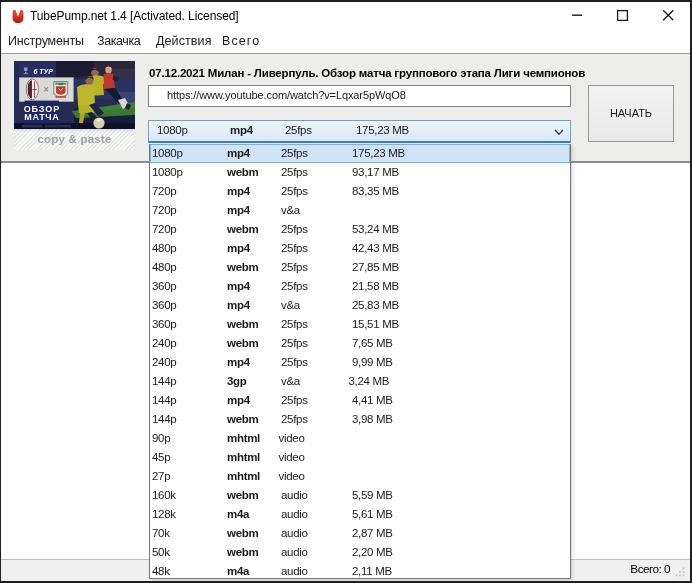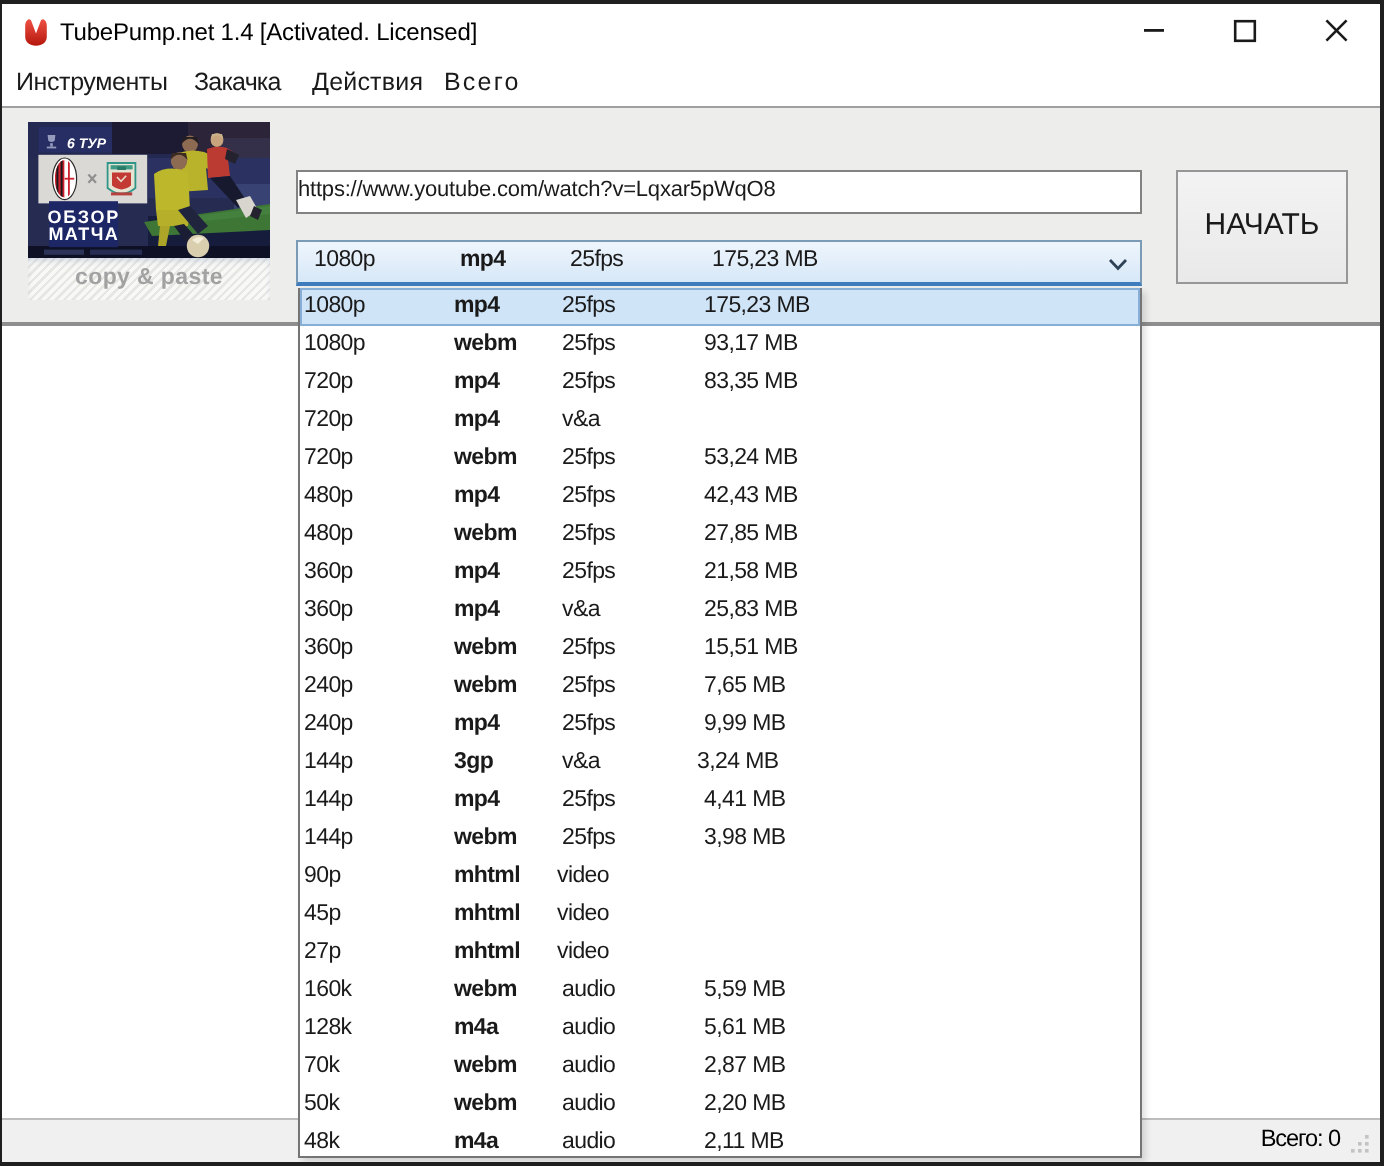--- a/index.html
+++ b/index.html
@@ -18,22 +18,22 @@
 .wbicon { position:absolute; }
 .menubar { position:absolute; left:0; top:28px; width:689px; height:23px; background:#fff; font-size:12.5px; letter-spacing:0.1px; color:#1a1a1a; }
 .mi { position:absolute; top:3.5px; }
 .panel { position:absolute; left:0; top:51px; width:689px; height:110px; background:#ededec; border-top:1px solid #a0a0a0; border-bottom:2px solid #8e8e8e; }
 .thumb { position:absolute; left:13px; top:7px; width:121px; height:68px; }
 .dropzone { position:absolute; left:13px; top:75px; width:121px; height:21px;
   background:repeating-linear-gradient(135deg, #e6e6e3 0 1.2px, #f8f8f6 1.2px 3px); box-shadow:inset 0 2px 3px -1px rgba(130,150,190,0.35);
   text-align:center; }
 .dropzone span { font-weight:bold; font-size:11.5px; color:#a2a2a2; line-height:20px; letter-spacing:0.2px; }
 .vtitle { position:absolute; left:148px; top:13px; font-size:11.5px; font-weight:bold; color:#000; letter-spacing:-0.18px; white-space:nowrap; }
-.urlbox { position:absolute; left:147px; top:31px; width:423px; height:22px; background:#fff; border:1px solid #828282; font-size:11px; letter-spacing:-0.1px; color:#1a1a1a; line-height:19px; padding-left:0; white-space:nowrap; }
-.startbtn { position:absolute; left:587px; top:31px; width:86px; height:57px; background:linear-gradient(#f3f3f3,#e9e9e9); border:1px solid #979797; text-align:center; font-size:15px; color:#1a1a1a; line-height:54px; }
+.urlbox { position:absolute; left:147px; top:31px; width:423px; height:22px; background:#fff; border:1px solid #828282; font-size:11px; letter-spacing:-0.1px; color:#1a1a1a; line-height:19px; padding-left:18px; white-space:nowrap; }
+.startbtn { position:absolute; left:587px; top:31px; width:86px; height:57px; background:linear-gradient(#f3f3f3,#e9e9e9); border:1px solid #979797; text-align:center; font-size:11px; color:#1a1a1a; line-height:54px; }
 .combo { position:absolute; left:147px; top:66px; width:423px; height:23px; background:linear-gradient(#eef5fc,#d7e8f8); border:1px solid #7a9ab5; border-bottom:2px solid #3e7cbd; font-size:11.5px; letter-spacing:-0.3px; color:#1a1a1a; }
 .combo .chev { position:absolute; right:6px; top:8px; }
 .listwrap { position:absolute; left:1px; top:161px; width:688px; height:396px; background:#fff; }
 .statusbar { position:absolute; left:0px; top:557px; width:689px; height:22px; background:#f0f0f0; border-top:1px solid #bdbdbd; }
 .statusbar .total { position:absolute; right:20px; top:2px; font-size:11.8px; letter-spacing:-0.55px; color:#000; }
 .grip { position:absolute; right:5px; bottom:4px; width:11px; height:11px; }
 .droplist { position:absolute; left:147.5px; top:141.5px; width:422px; height:435px; background:#fff; border:1px solid #757575; border-top:none; box-shadow:2px 2px 3px rgba(0,0,0,0.12); font-size:11.5px; letter-spacing:-0.3px; color:#1a1a1a; overflow:hidden; }
 .row { position:relative; height:19px; line-height:19px; white-space:nowrap; }
 .row.sel { background:#cfe4f7; box-shadow:inset 0 0 0 1px #86aed6; }
 .c1 { position:absolute; left:2.5px;text-align:center; }
@@ -128,20 +128,21 @@
       <rect x="41.3" y="21.6" width="11" height="2.1" fill="#3f9a86"></rect>
       <rect x="44.6" y="22.2" width="4.4" height="1.8" fill="#2a7a68"></rect>
       <path d="M42,25.2 L51.5,25.2 L51.5,31.8 Q46.75,35.6 42,31.8 Z" fill="#c23a33"></path>
       <path d="M44.5,27.5 l2,2.2 l2.6,-2.8" stroke="#ead9c8" stroke-width="0.8" fill="none"></path>
       <rect x="41.5" y="35.2" width="10.6" height="1.5" fill="#b5423e"></rect>
       <rect x="10.5" y="39.6" width="34.5" height="23" fill="#1d2766"></rect>
       <text x="27.9" y="50.6" font-size="9" font-weight="bold" fill="#fff" text-anchor="middle" font-family="Liberation Sans" letter-spacing="0.9">ОБЗОР</text>
       <text x="27.9" y="58.8" font-size="9" font-weight="bold" fill="#fff" text-anchor="middle" font-family="Liberation Sans" letter-spacing="0.7">МАТЧА</text>
     </svg>
     <div class="dropzone"><span>copy &amp; paste</span></div>
+    <div class="vtitle">07.12.2021 Милан - Ливерпуль. Обзор матча группового этапа Лиги чемпионов</div>
     <div class="urlbox">https://www.youtube.com/watch?v=Lqxar5pWqO8</div>
     <div class="startbtn">НАЧАТЬ</div>
     <div class="combo">
       <span class="c1" style="left:8px;top:3px">1080p</span>
       <span class="c2" style="left:81px;top:3px">mp4</span>
       <span class="c3" style="left:136px;top:3px">25fps</span>
       <span class="c4" style="left:207px;top:3px">175,23 MB</span>
       <svg class="chev" width="10" height="7" viewBox="0 0 10 7">
         <path d="M1,1 L5,5.2 L9,1" fill="none" stroke="#2e4257" stroke-width="1.4"></path>
       </svg>

